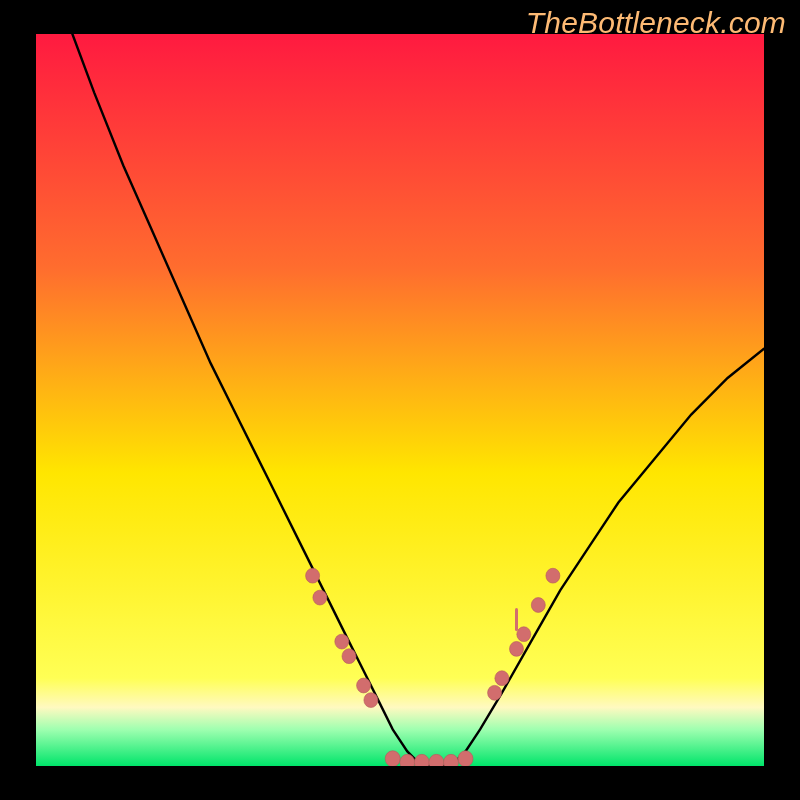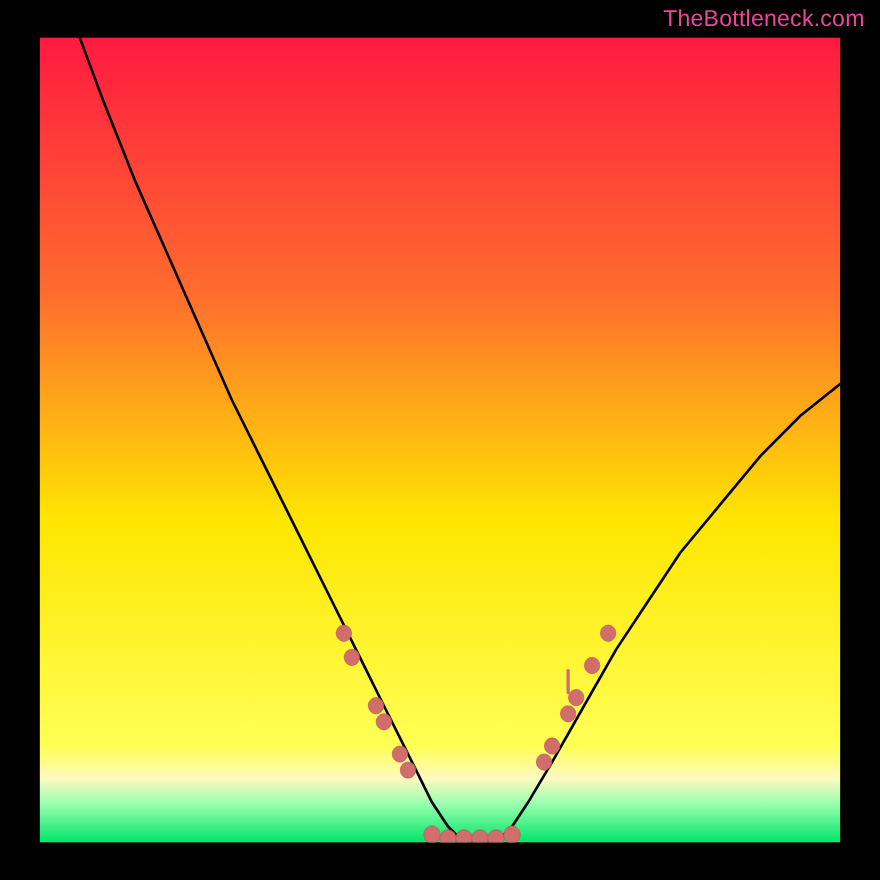--- a/index.html
+++ b/index.html
@@ -14,25 +14,26 @@
   .frame {
     position: relative;
     width: 800px;
     height: 800px;
     background: #000;
   }
   .watermark {
     position: absolute;
     top: 6px;
     right: 14px;
-    color: #ec4899;
-    font-size: 21px;
+    color: #fdba74;
+    font-size: 30px;
     font-weight: 500;
     letter-spacing: 0.2px;
     z-index: 5;
+    font-style: italic;
   }
   .plot-wrap {
     position: absolute;
     left: 36px;
     top: 34px;
     width: 728px;
     height: 732px;
   }
   svg {
     display: block;

